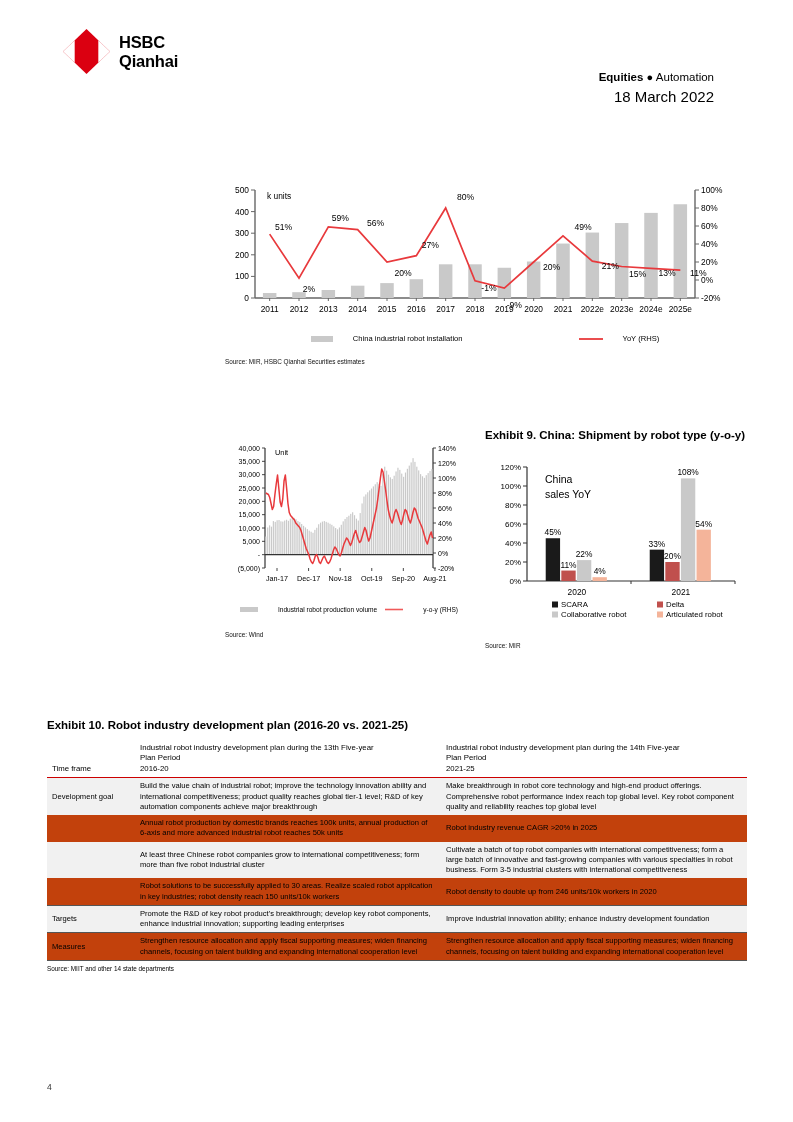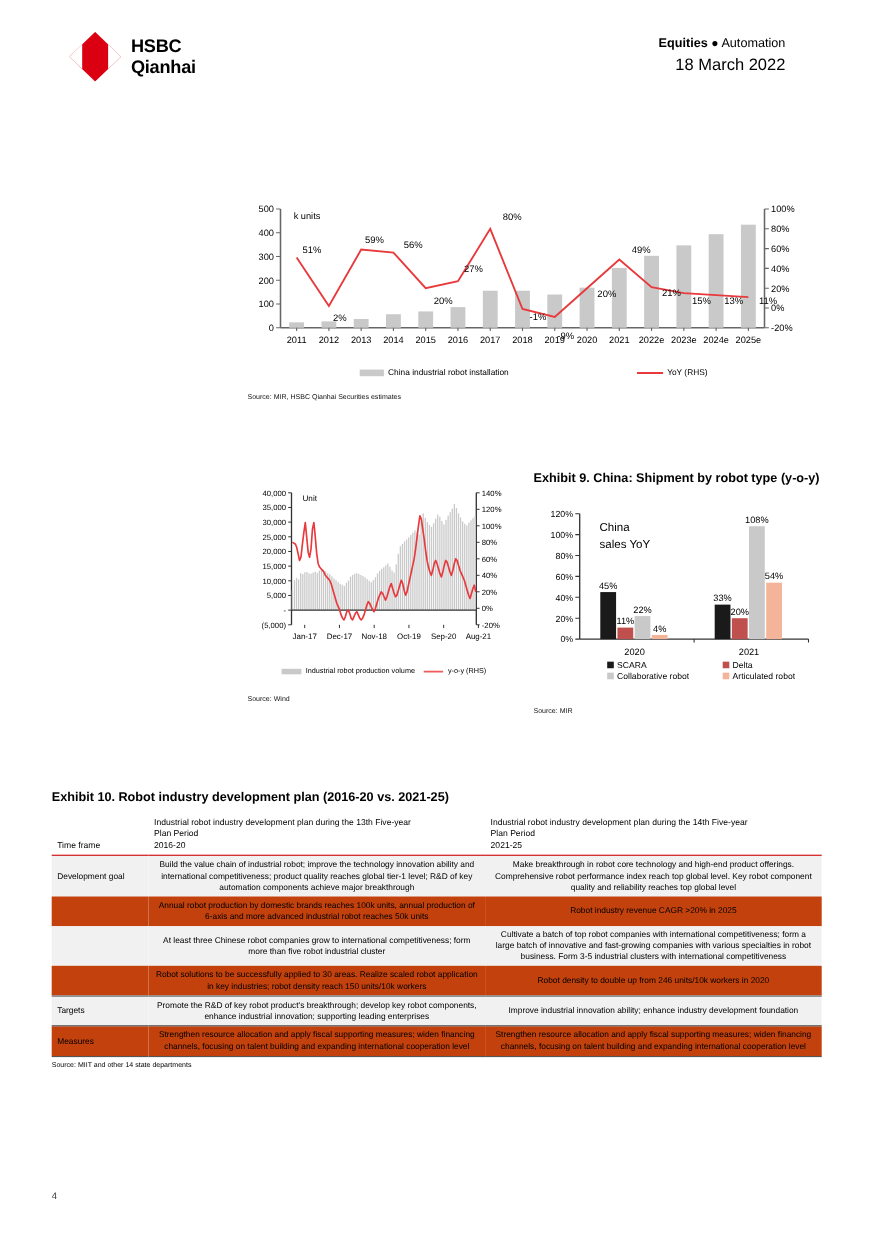--- a/index.html
+++ b/index.html
@@ -13,56 +13,56 @@
   }
   .page{position:relative;width:793px;height:1122px;}
 
   
   .header{position:absolute;left:0;top:0;width:761px;height:96px;}
   .logo{position:absolute;left:63px;top:29px;display:flex;align-items:center;gap:9px;}
   .hex{width:47px;height:45px;position:relative;}
   .hex svg{display:block;}
   .logo-text{font-size:16.5px;font-weight:bold;line-height:1.12;letter-spacing:-0.2px;}
   .hdr-right{position:absolute;right:47px;top:32px;text-align:right;line-height:1.45;}
-  .hdr-line1{font-size:11.5px;}
+  .hdr-line1{font-size:11.5px;margin-top:37px;}
   .hdr-line1 b{font-weight:bold;}
   .hdr-dot{font-size:11px;}
   .hdr-line2{font-size:15px;}
 
   
   .ex-title{font-size:11.5px;font-weight:bold;line-height:1.3;}
   .src{font-size:6.4px;color:#111;}
 
   
   .ex7{position:absolute;left:225px;top:158px;width:520px;}
   .ex7-chart{position:relative;width:515px;height:150px;margin-top:22px;}
 
   
   .ex8{position:absolute;left:225px;top:428px;width:248px;}
   .ex9{position:absolute;left:485px;top:428px;width:262px;}
   .mini-chart{position:relative;margin-top:12px;}
 
   .legend{display:flex;justify-content:center;gap:26px;align-items:center;font-size:7.6px;margin-top:2px;}
-  .legend-item{display:flex;align-items:center;gap:4px;}
+  .legend-item{display:flex;align-items:center;gap:20px;}
   .sw-bar{width:22px;height:6px;background:#c9c9c9;display:inline-block;}
 
   
   .ex10{position:absolute;left:47px;top:718px;width:700px;}
   table{border-collapse:collapse;width:700px;margin-top:7px;table-layout:fixed;}
   th,td{font-size:7.6px;line-height:1.35;padding:3px 5px;vertical-align:middle;}
   th{font-weight:normal;}
   .col-time{width:88px;}
   .col-a{width:306px;}
   .col-b{width:306px;}
   thead th{text-align:left;font-size:7.8px;}
   thead th.tf{text-align:left;vertical-align:bottom;}
   .hdr-rule{border-bottom:1.1px solid #c00;}
   .row-shade{background:#f1f1f1;}
   .row-plain{background:#c2410c;}
-  .cell-c{text-align:center;margin-left:20px;}
+  .cell-c{text-align:left;margin-left:20px;}
   .cell-l{text-align:left;}
   .rule-top{border-top:1px solid #555;padding-left:48px;}
   .rule-bot{border-bottom:1px solid #555;}
   .tbl-src{font-size:6.4px;margin-top:4px;}
 
   .pageno{position:absolute;left:47px;top:1082px;font-size:8.5px;color:#333;}
 </style>
 </head>
 <body>
 

